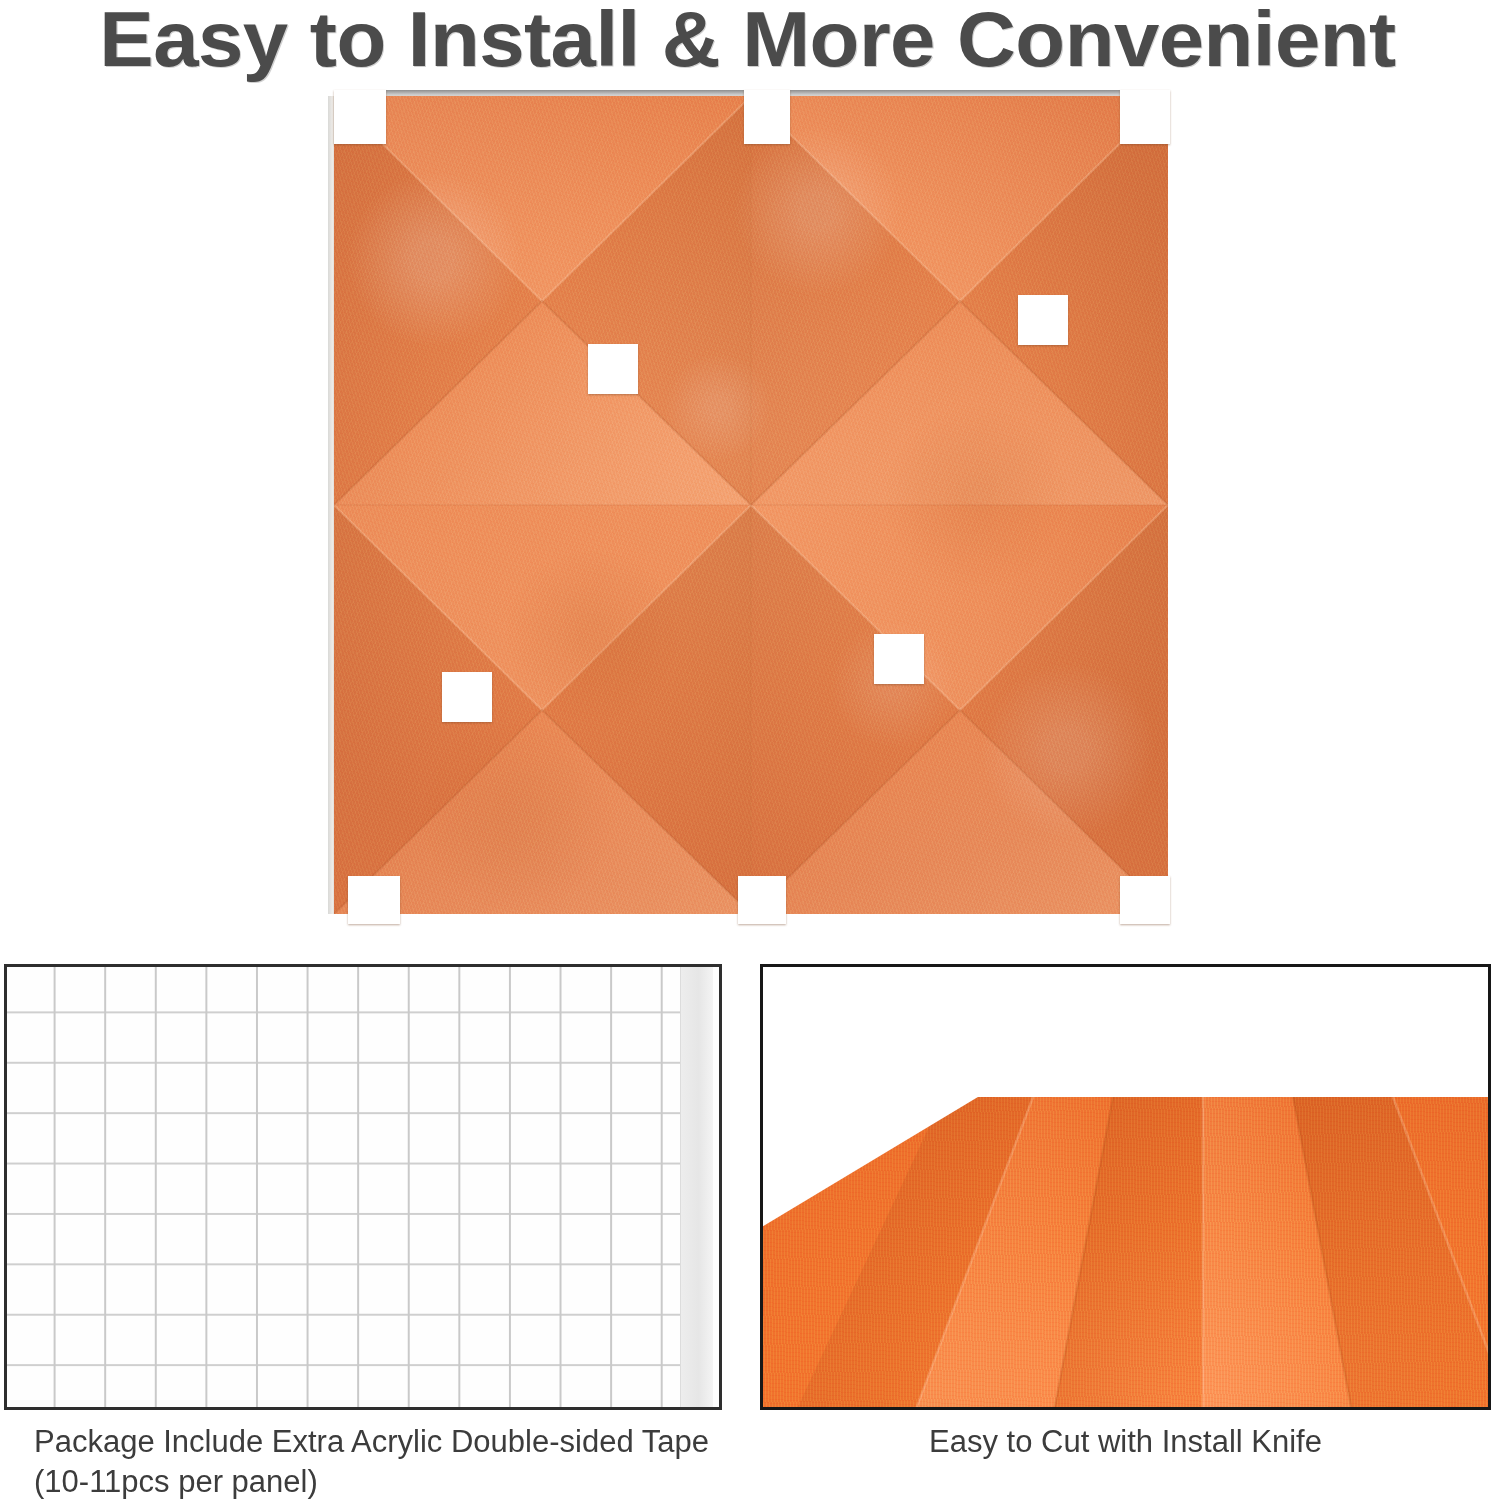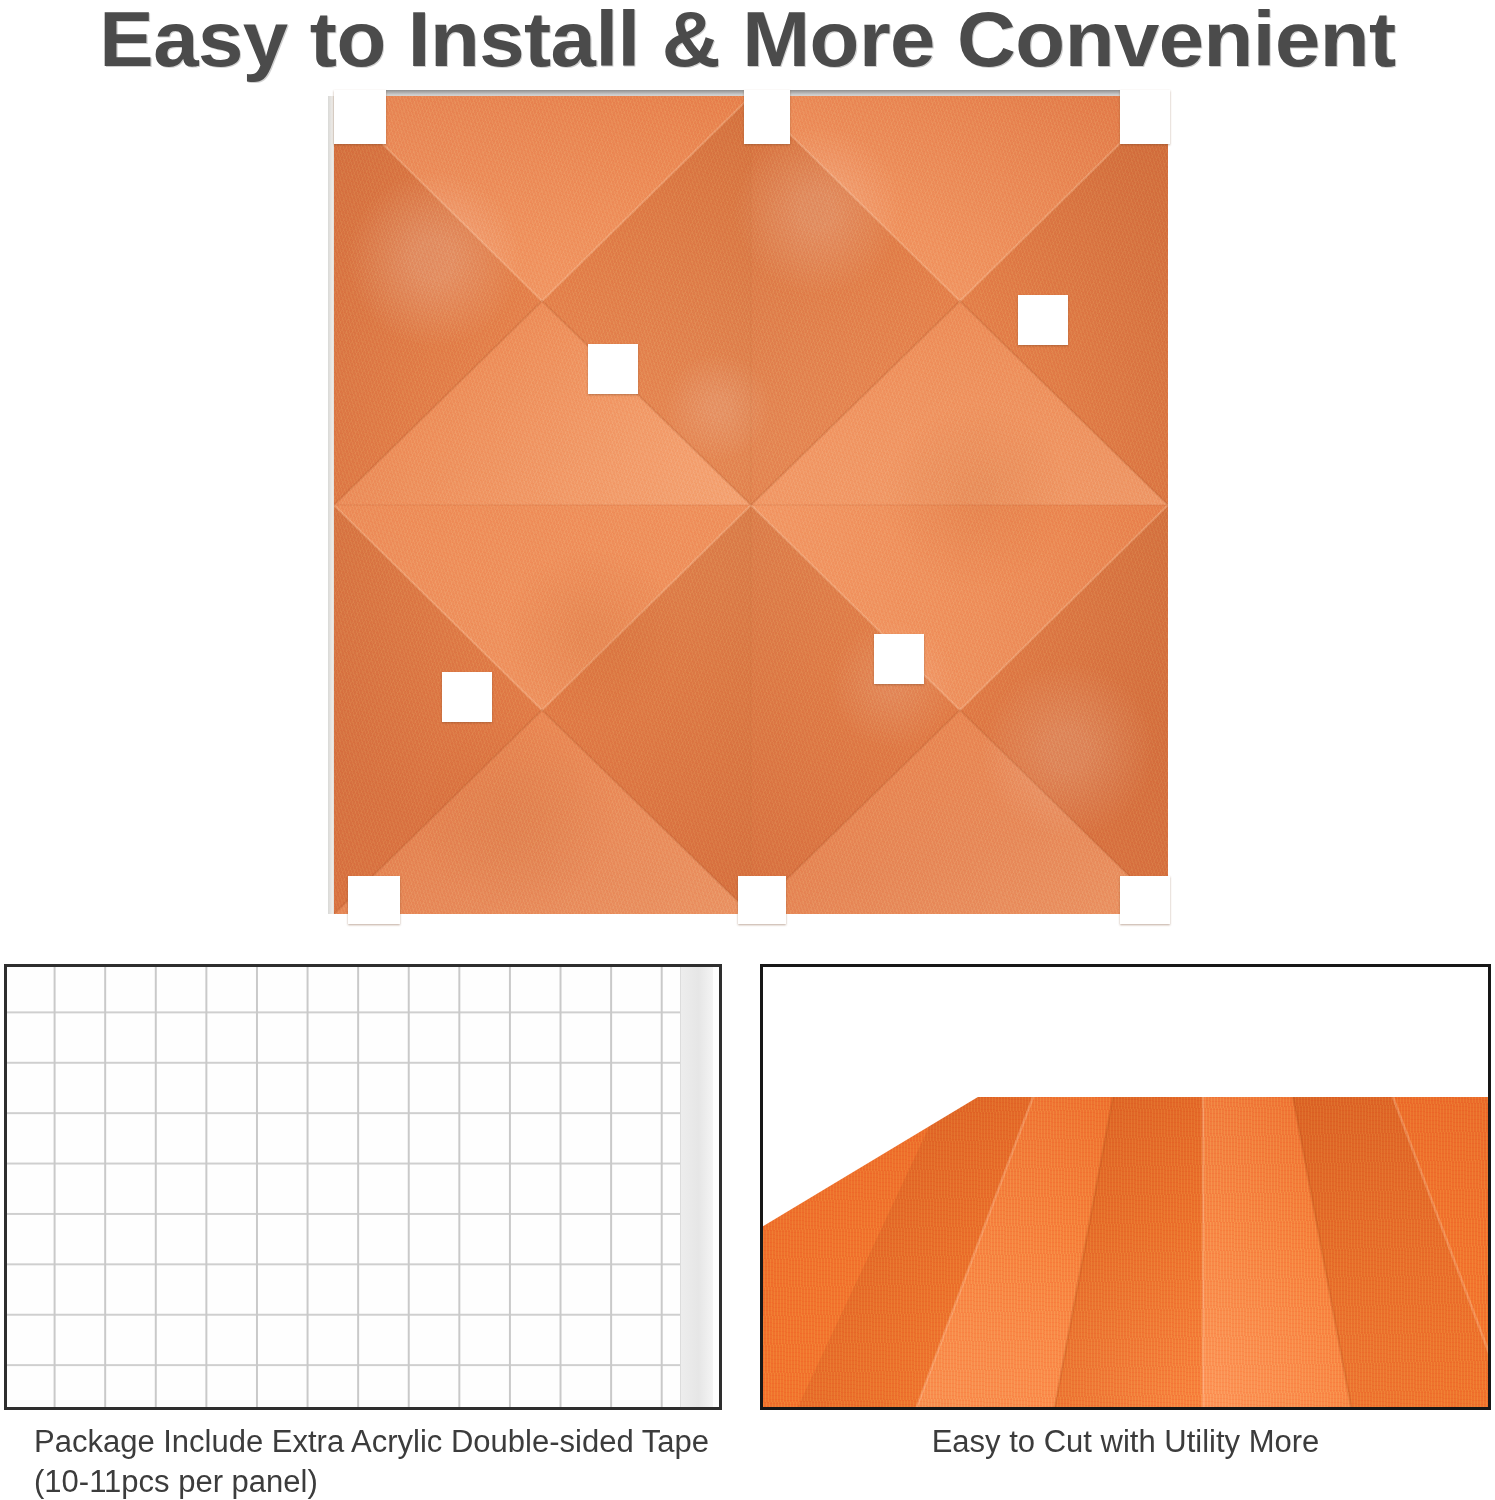--- a/index.html
+++ b/index.html
@@ -327,13 +327,13 @@
         </g>
       </svg>
       <div class="cut-fibre"></div>
     </div>
   </div>
 
 </div>
 
 <div class="caption" id="caption-left">Package Include Extra Acrylic Double-sided Tape (10-11pcs per panel)</div>
 
-<div class="caption" id="caption-right">Easy to Cut with Utility More</div>
+<div class="caption" id="caption-right">Easy to Cut with Install Knife</div>
 
 </body></html>

